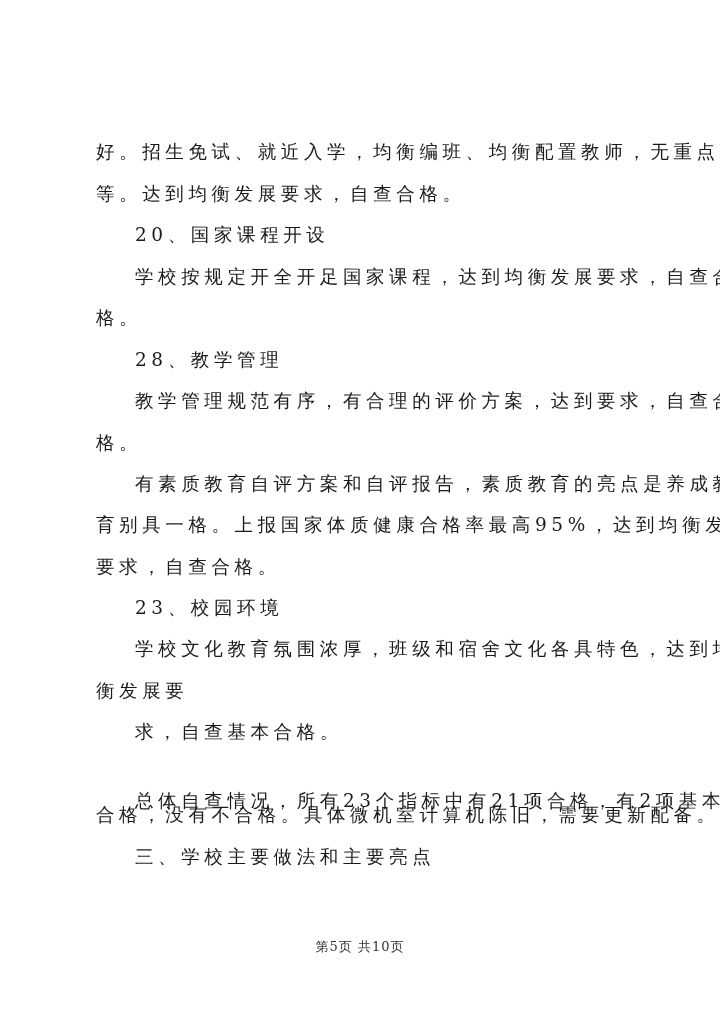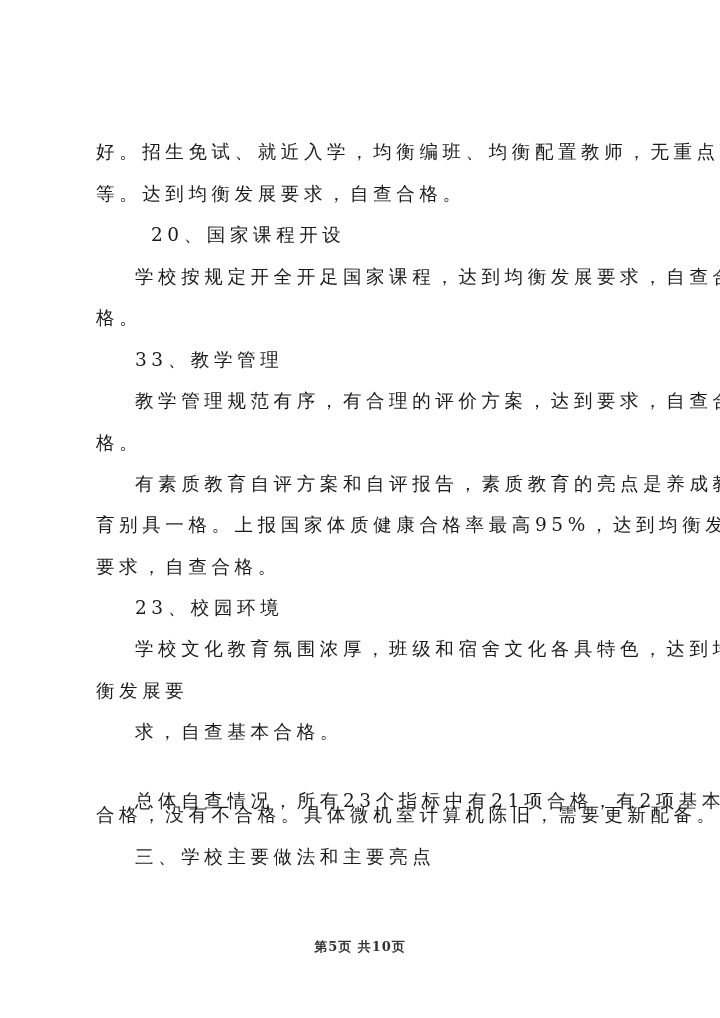--- a/index.html
+++ b/index.html
@@ -35,54 +35,53 @@
     .line.indent { left: 135px; }
     .footer {
       position: absolute;
       top: 938px;
       left: 0;
       width: 720px;
       text-align: center;
       font-size: 13px;
       color: #333333;
       letter-spacing: 1px;
-      font-weight: bold;
     }
   </style>
 </head>
 <body>
 
 <div class="page">
   <div class="line" style="top:142px">好。招生免试、就近入学，均衡编班、均衡配置教师，无重点班</div>
   <div class="line" style="top:185px">等。达到均衡发展要求，自查合格。</div>
   <div class="line indent" style="top:229px">20、国家课程开设</div>
   <div class="line indent" style="top:250px">学校按规定开全开足国家课程，达到均衡发展要求，自查合</div>
   <div class="line" style="top:293px">格。</div>
-  <div class="line indent" style="top:336px">33、教学管理</div>
+  <div class="line indent" style="top:336px">28、教学管理</div>
   <div class="line indent" style="top:379px">教学管理规范有序，有合理的评价方案，达到要求，自查合</div>
   <div class="line" style="top:422px">格。</div>
   <div class="line indent" style="top:508px">有素质教育自评方案和自评报告，素质教育的亮点是养成教</div>
   <div class="line" style="top:551px">育别具一格。上报国家体质健康合格率最高95%，达到均衡发展</div>
   <div class="line" style="top:594px">要求，自查合格。</div>
   <div class="line indent" style="top:637px">23、校园环境</div>
   <div class="line indent" style="top:680px">学校文化教育氛围浓厚，班级和宿舍文化各具特色，达到均</div>
   <div class="line" style="top:723px">衡发展要</div>
   <div class="line indent" style="top:766px">求，自查基本合格。</div>
   <div class="line indent" style="top:809px">总体自查情况，所有23个指标中有21项合格，有2项基本</div>
   <div class="line" style="top:852px">合格，没有不合格。具体微机室计算机陈旧，需要更新配备。</div>
   <div class="line indent" style="top:895px">三、学校主要做法和主要亮点</div>
 
   <div class="footer">第5页 共10页</div>
 </div>
 
 <style>
   
   .page .line:nth-of-type(1)  { top:140px !important; }
   .page .line:nth-of-type(2)  { top:182px !important; }
-  .page .line:nth-of-type(3)  { top:223px !important;margin-left:16px; }
+  .page .line:nth-of-type(3)  { top:223px !important; }
   .page .line:nth-of-type(4)  { top:265px !important; }
   .page .line:nth-of-type(5)  { top:306px !important; }
   .page .line:nth-of-type(6)  { top:348px !important; }
   .page .line:nth-of-type(7)  { top:389px !important; }
   .page .line:nth-of-type(8)  { top:431px !important; }
   .page .line:nth-of-type(9)  { top:472px !important; }
   .page .line:nth-of-type(10) { top:513px !important; }
   .page .line:nth-of-type(11) { top:555px !important; }
   .page .line:nth-of-type(12) { top:596px !important; }
   .page .line:nth-of-type(13) { top:637px !important; }

